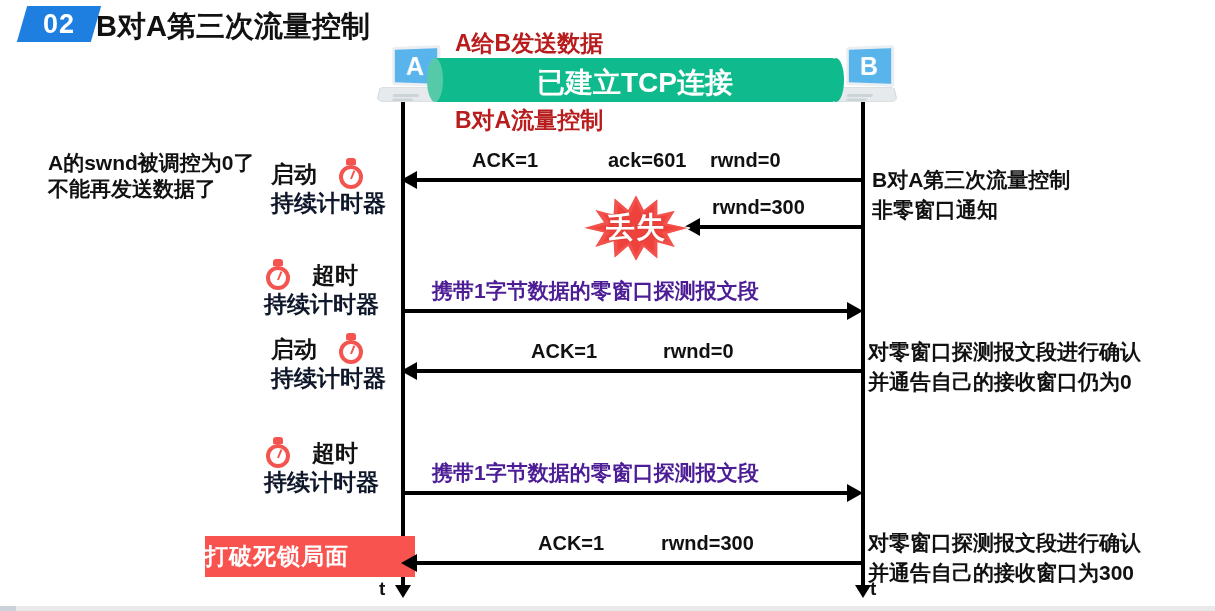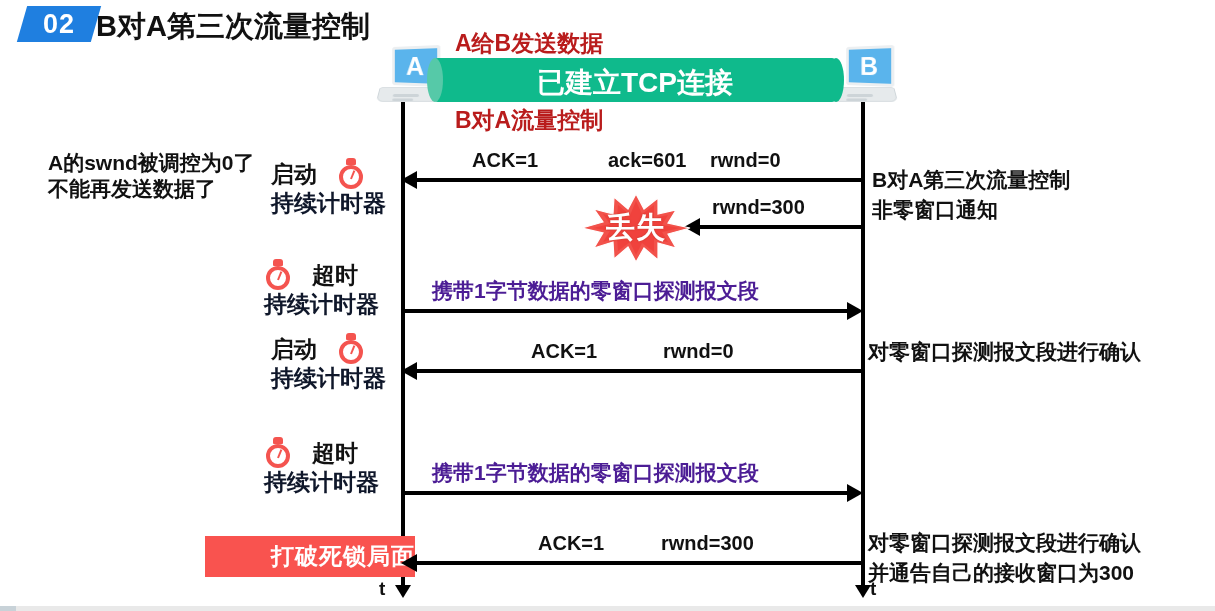--- a/index.html
+++ b/index.html
@@ -263,21 +263,21 @@
     font-weight: bold;
     letter-spacing: 1px;
     text-shadow: 0 0 2px #c0392b;
   }
 
   
   #deadlock-box {
     left: 205px; top: 536px;
     width: 210px; height: 41px;
     background: #f9534f;
-    display: flex; align-items: center; justify-content: flex-end;
+    display: flex; align-items: center; justify-content: flex-start;
   }
   #deadlock-label {
     color: #ffffff;
     font-size: 23px;
     font-weight: bold;
     letter-spacing: 1px;
   }
 
   
   #bottom-bar {
@@ -429,20 +429,21 @@
   <div class="abs msg-line" style="left:417px; top:561px; width:446px;"></div>
   <div class="abs arrow-head-left" style="left:401px; top:554px;"></div>
 
   <div class="abs right-note" style="left:872px; top:165px;">
     <div>B对A第三次流量控制</div>
     <div>非零窗口通知</div>
   </div>
 
   <div class="abs right-note" style="left:868px; top:337px;">
     <div>对零窗口探测报文段进行确认</div>
+    <div>并通告自己的接收窗口仍为0</div>
   </div>
 
   <div class="abs right-note" style="left:868px; top:528px;">
     <div>对零窗口探测报文段进行确认</div>
     <div>并通告自己的接收窗口为300</div>
   </div>
 
   <div class="abs" id="bottom-bar"></div>
   <div class="abs" id="bottom-bar-accent"></div>
 

